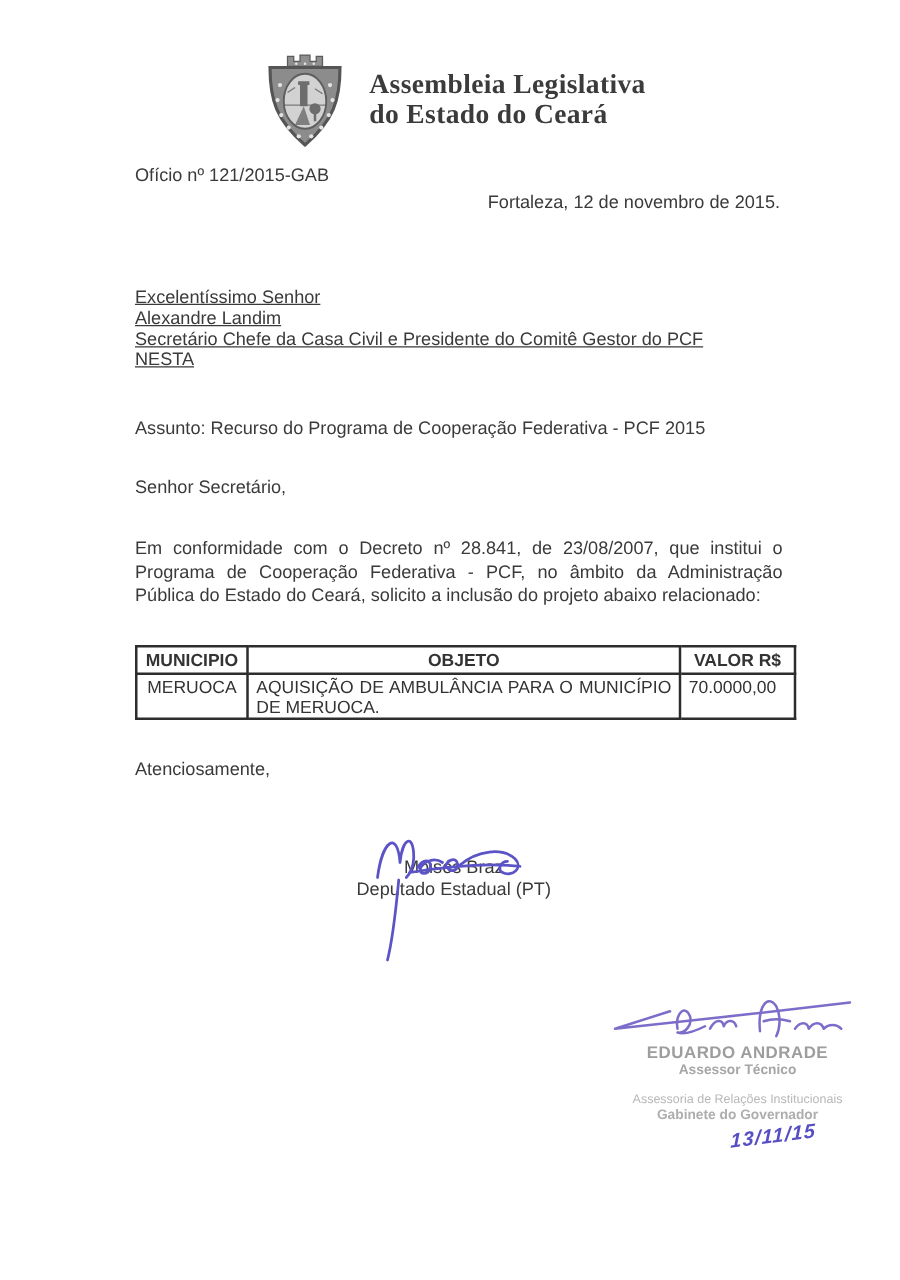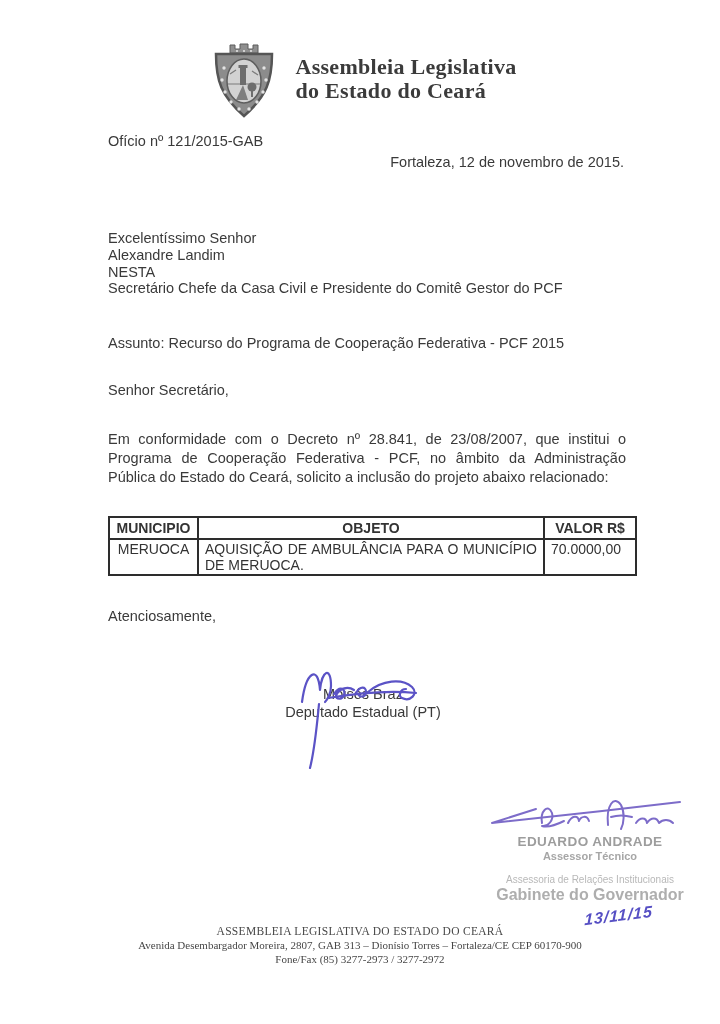--- a/index.html
+++ b/index.html
@@ -14,21 +14,21 @@
   .header { position:absolute; top:40px; left:0; width:100%;
     display:flex; justify-content:center; align-items:center; gap:10px; }
   .crest { width:82px; height:78px; flex:0 0 auto; }
   .org-name { font-family:"Liberation Serif", serif; font-weight:bold;
     font-size:22px; line-height:24px; color:#3b3b3b; letter-spacing:0.3px; }
 
   
   .ref      { position:absolute; left:108px; top:133px; font-size:14.5px; }
   .dateline { position:absolute; right:96px; top:154px; font-size:14.5px; }
 
-  .addressee { position:absolute; left:108px; top:230px; font-size:14.5px; line-height:16.8px; }
+  .addressee { position:absolute; left:108px; top:230px; font-size:14.5px; line-height:16.8px;text-decoration:underline; }
 
   .subject    { position:absolute; left:108px; top:335px; font-size:14.5px; }
   .salutation { position:absolute; left:108px; top:382px; font-size:14.5px; }
 
   .body-par { position:absolute; left:108px; top:430px; width:518px;
     font-size:14.5px; line-height:18.8px; text-align:justify; }
 
   
   .doc-table { position:absolute; left:108px; top:516px; width:527px;
     border-collapse:collapse; table-layout:fixed; font-size:14px; color:#333; }
@@ -47,21 +47,21 @@
   .sig-block { position:absolute; left:238px; top:686px; width:250px;
     text-align:center; font-size:14.5px; line-height:17.5px; }
   .sig-script { position:absolute; left:288px; top:658px; width:164px; height:118px; }
 
   
   .stamp { position:absolute; left:468px; top:792px; width:244px; text-align:center; }
   .stamp-script { width:206px; height:46px; margin-left:14px; display:block; }
   .stamp-name   { color:#9d9d9d; font-weight:bold; font-size:13.5px; letter-spacing:0.4px; margin-top:-4px; }
   .stamp-role   { color:#a6a6a6; font-weight:bold; font-size:11px; margin-top:1px; }
   .stamp-dept   { color:#b8b8b8; font-size:10px; margin-top:12px; }
-  .stamp-office { color:#aeaeae; font-weight:bold; font-size:16px; margin-top:1px; }
+  .stamp-office { color:#aeaeae; font-weight:bold; font-size:11px; margin-top:1px; }
   .stamp-date-wrap { text-align:left; padding-left:116px; margin-top:3px; }
   .stamp-date   { display:inline-block; color:#564fc4; font-style:italic; font-weight:bold;
     font-size:16px; letter-spacing:1px; transform:rotate(-7deg) skewX(-8deg); }
 
   
   .footer { position:absolute; left:0; top:924px; width:100%; text-align:center;
     font-family:"Liberation Serif", serif; color:#474747; }
   .footer-line1 { font-size:11.5px; line-height:14px; letter-spacing:0.3px; }
   .footer-line2 { font-size:11px;   line-height:14px; }
   .footer-line3 { font-size:11px;   line-height:14px; }
@@ -113,22 +113,22 @@
       <div>do Estado do Ceará</div>
     </div>
   </div>
 
   <div class="ref">Ofício nº 121/2015-GAB</div>
   <div class="dateline">Fortaleza, 12 de novembro de 2015.</div>
 
   <div class="addressee">
     <div>Excelentíssimo Senhor</div>
     <div>Alexandre Landim</div>
+    <div>Secretário Chefe da Casa Civil e Presidente do Comitê Gestor do PCF</div>
     <div>NESTA</div>
-    <div>Secretário Chefe da Casa Civil e Presidente do Comitê Gestor do PCF</div>
   </div>
 
   <div class="subject">Assunto: Recurso do Programa de Cooperação Federativa - PCF 2015</div>
   <div class="salutation">Senhor Secretário,</div>
   <div class="body-par">Em conformidade com o Decreto nº 28.841, de 23/08/2007, que institui o Programa de Cooperação Federativa - PCF, no âmbito da Administração Pública do Estado do Ceará, solicito a inclusão do projeto abaixo relacionado:</div>
 
   <table class="doc-table">
     <colgroup>
         <col class="col-muni">
         <col class="col-obj">
@@ -178,19 +178,14 @@
     </svg>
     <div class="stamp-name">EDUARDO ANDRADE</div>
     <div class="stamp-role">Assessor Técnico</div>
     <div class="stamp-dept">Assessoria de Relações Institucionais</div>
     <div class="stamp-office">Gabinete do Governador</div>
     <div class="stamp-date-wrap">
       <span class="stamp-date">13/11/15</span>
     </div>
   </div>
 
-  <div class="footer">
-    <div class="footer-line1">ASSEMBLEIA LEGISLATIVA DO ESTADO DO CEARÁ</div>
-    <div class="footer-line2">Avenida Desembargador Moreira, 2807, GAB 313 – Dionísio Torres – Fortaleza/CE CEP 60170-900</div>
-    <div class="footer-line3">Fone/Fax (85) 3277-2973 / 3277-2972</div>
-  </div>
 
 </div>
 
 </body></html>

